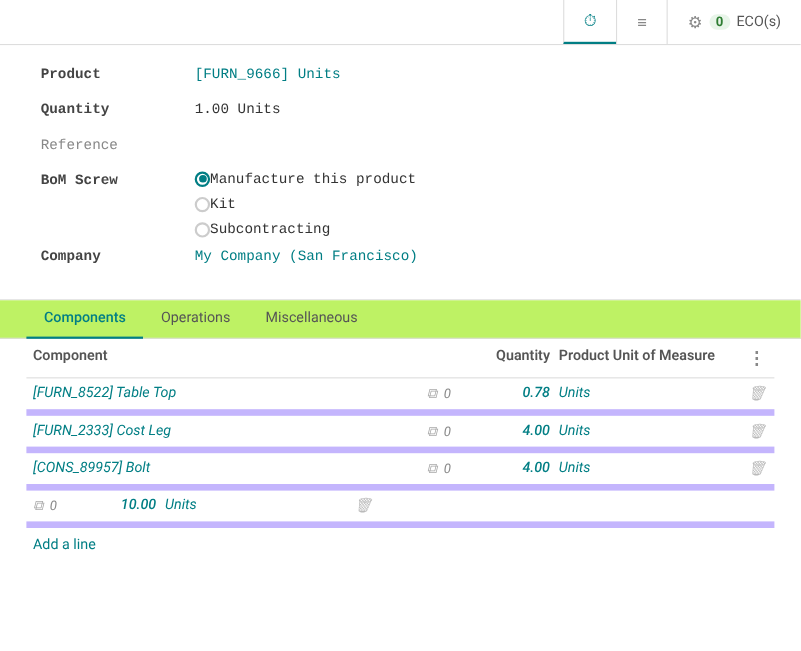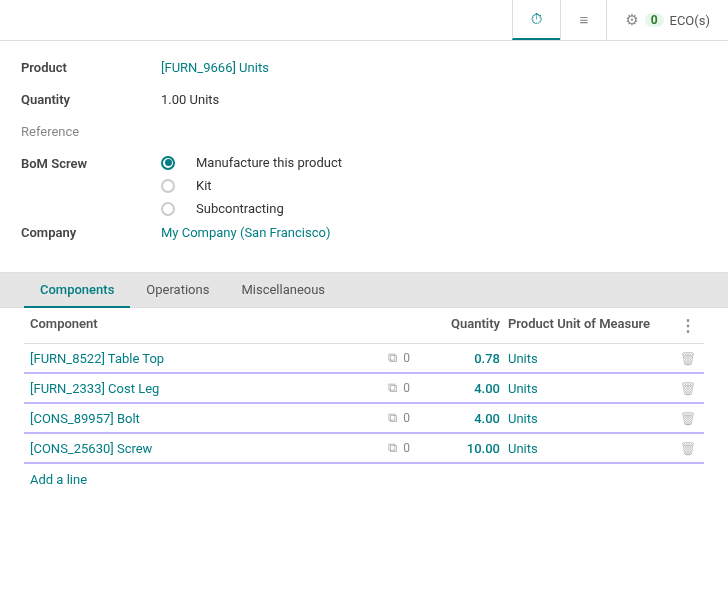--- a/index.html
+++ b/index.html
@@ -40,21 +40,22 @@
     .eco-badge {
       background: #e8f5e9;
       color: #2e7d32;
       border-radius: 10px;
       padding: 0 6px;
       font-size: 12px;
       font-weight: bold;
     }
 
     .form-section {
-      padding: 16px 24px 8px 21px;
+      padding: 16px 24px 8px 37px;
+      font-family: Liberation Mono, monospace;
     }
 
     .form-row {
       display: flex;
       align-items: flex-start;
       margin-bottom: 6px;
       min-height: 26px;
     }
 
     .form-label {
@@ -84,21 +85,21 @@
     .radio-group {
       display: flex;
       flex-direction: column;
       gap: 8px;
       padding-top: 2px;
     }
 
     .radio-item {
       display: flex;
       align-items: center;
-      gap: 21px;
+      gap: 0;
       cursor: pointer;
       font-size: 13px;
       color: #333;
     }
 
     .radio-circle {
       width: 14px;
       height: 14px;
       border-radius: 50%;
       border: 2px solid #ccc;
@@ -122,21 +123,21 @@
     .divider {
       border: none;
       border-top: 1px solid #e0e0e0;
       margin: 10px 0 0 0;
     }
 
     .tabs-bar {
       display: flex;
       padding: 0 24px;
       border-bottom: 1px solid #ddd;
-      background: #e5e5e5;
+      background: #bef264;
     }
 
     .tab-item {
       padding: 9px 16px;
       cursor: pointer;
       font-size: 13px;
       color: #555;
       border-bottom: 2px solid transparent;
       margin-bottom: -1px;
     }
@@ -161,24 +162,24 @@
       font-size: 13px;
     }
 
     .col-component { flex: 1; }
     .col-qty { width: 120px; text-align: right; padding-right: 8px; }
     .col-uom { width: 170px; }
     .col-more { width: 20px; text-align: center; }
 
     .table-row-item {
       display: flex;
-      align-items: center;
       padding: 6px 6px;
-      border-bottom: 2px solid #c4b5fd;
-      font-size: 13px;
+      border-bottom: 6px solid #c4b5fd;
+      font-size: 13px;
+      font-style: italic;
     }
 
     .cell-component {
       flex: 1;
       color: #017e84;
       cursor: pointer;
     }
 
     .cell-copy-area {
       display: flex;
@@ -337,21 +338,20 @@
     <div class="cell-copy-area">
       <span class="copy-icon">⧉</span>
       <span>0</span>
     </div>
     <span class="cell-qty">4.00</span>
     <span class="cell-uom">Units</span>
     <span class="cell-delete">🗑</span>
   </div>
 
   <div class="table-row-item">
-    <span class="cell-component col-component">[CONS_25630] Screw</span>
     <div class="cell-copy-area">
       <span class="copy-icon">⧉</span>
       <span>0</span>
     </div>
     <span class="cell-qty">10.00</span>
     <span class="cell-uom">Units</span>
     <span class="cell-delete">🗑</span>
   </div>
 
   <div class="add-line">Add a line</div>

